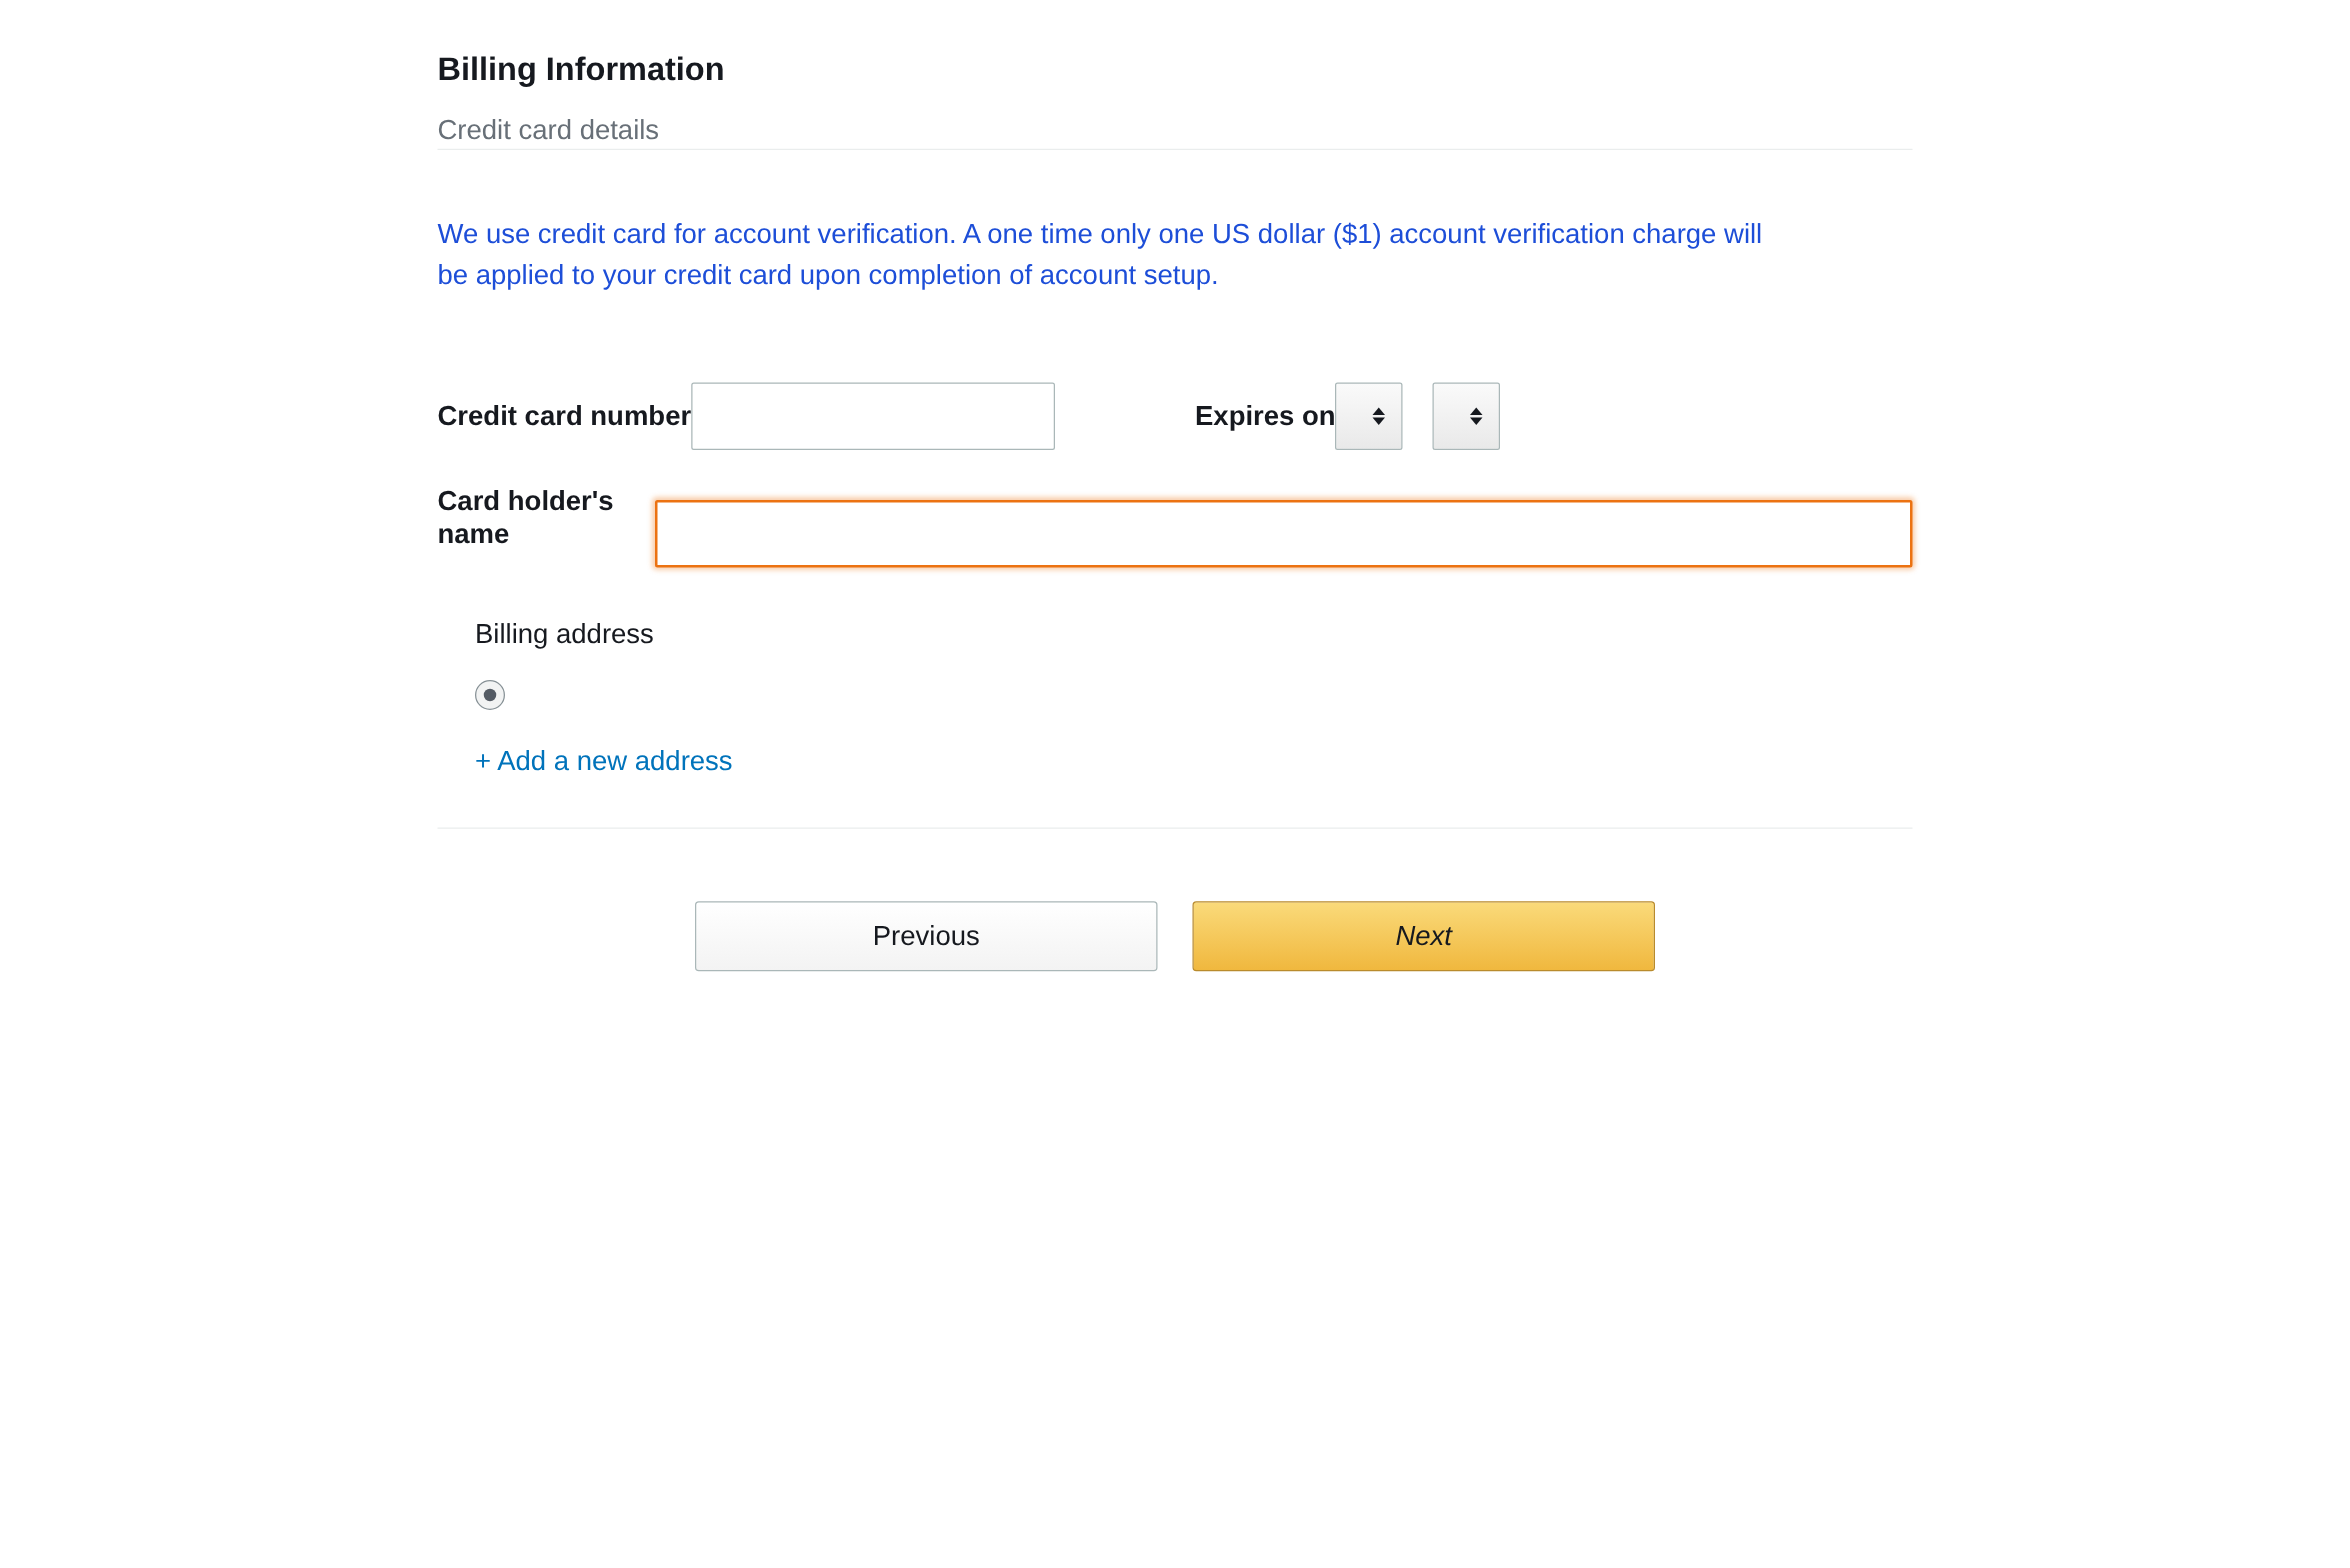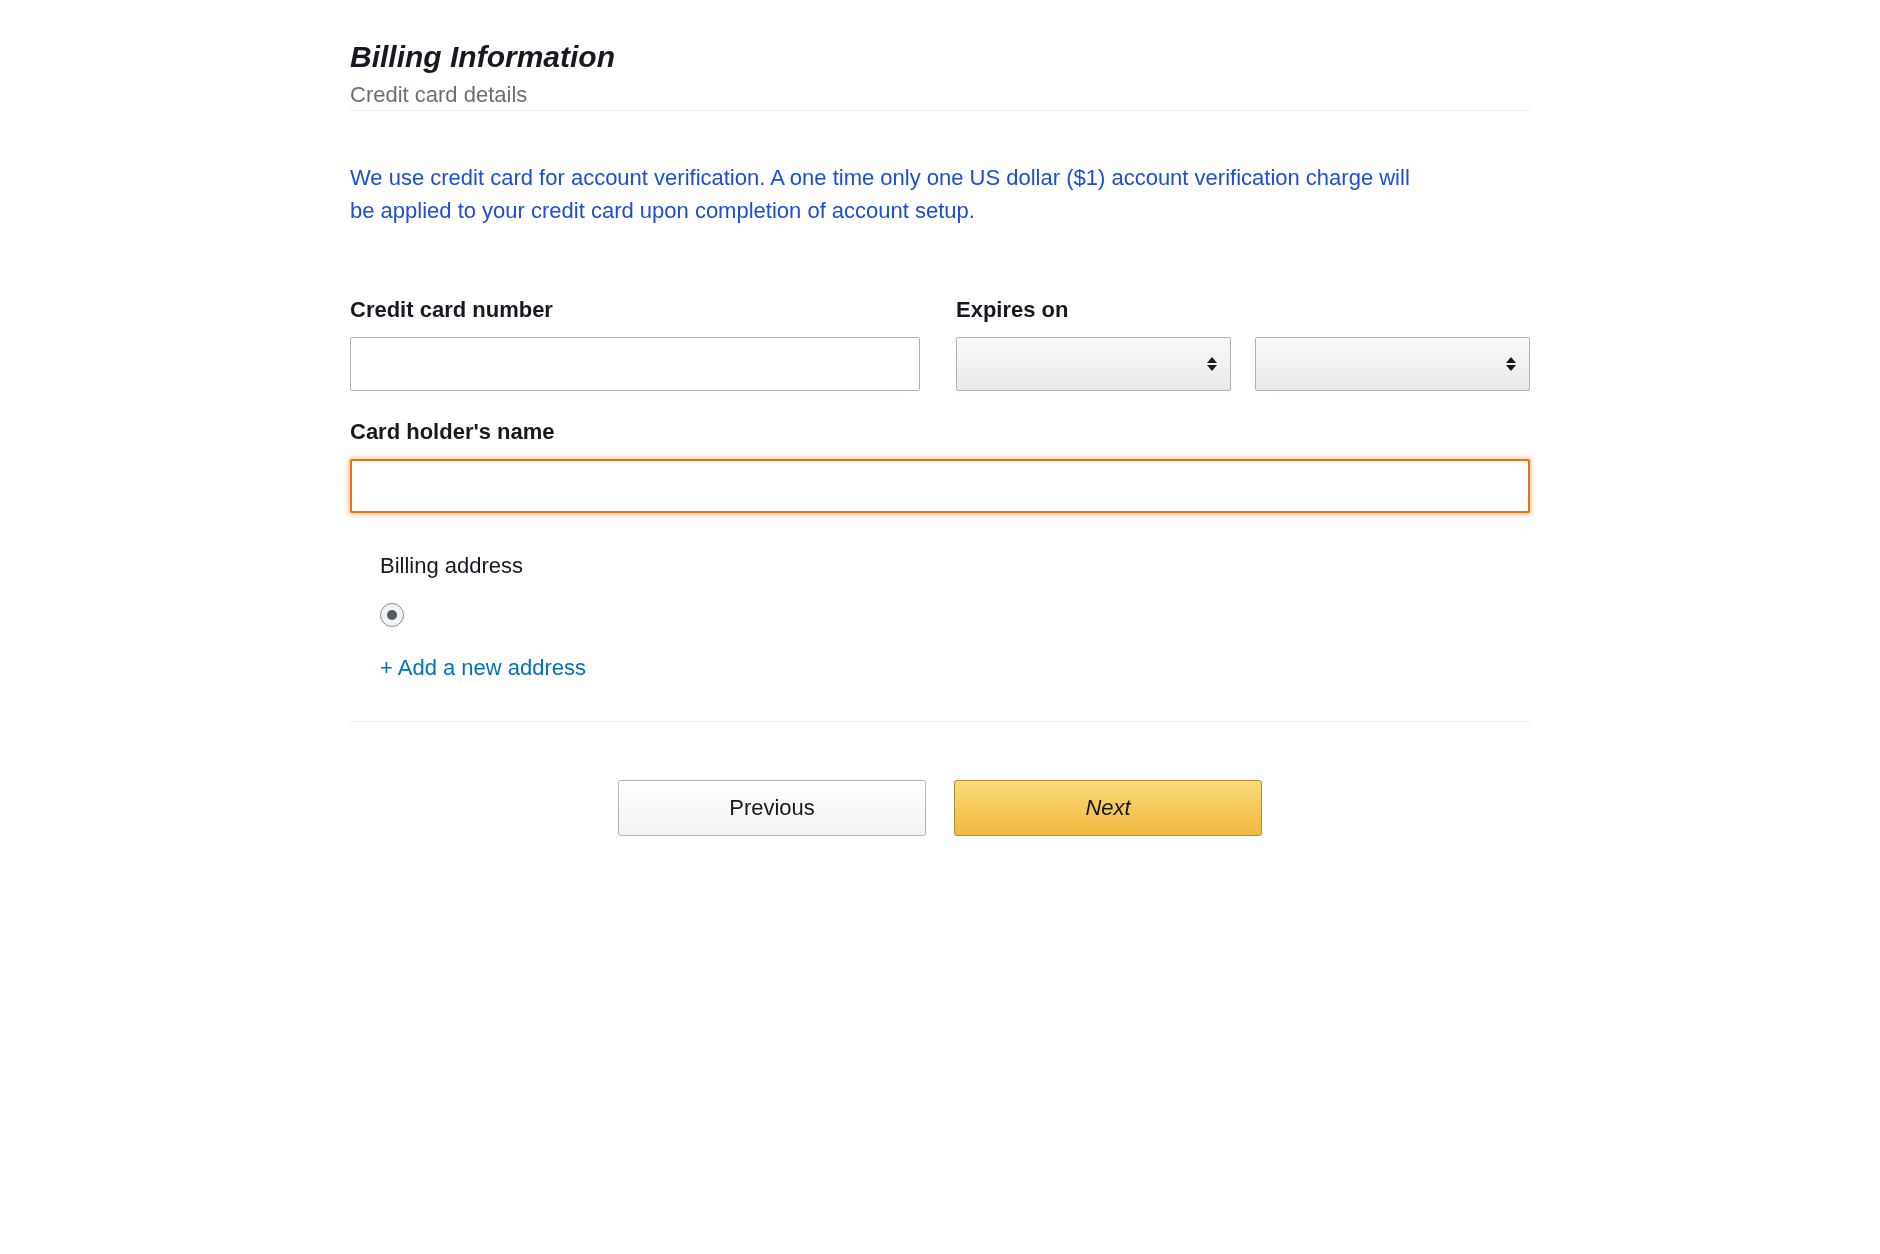--- a/index.html
+++ b/index.html
@@ -11,25 +11,24 @@
       font-family: "Amazon Ember", "Helvetica Neue", Helvetica, Arial, sans-serif;
       background: #ffffff;
       color: #16191f;
       padding: 40px 60px;
     }
     .container {
       max-width: 1180px;
       margin: 0 auto;
     }
     .header-title {
-      font-size: 30px;
+      font-size: 26px;
       font-weight: 700;
       color: #16191f;
-      margin-bottom: 8px;
-      font-style: italic;
+      margin-bottom: 20px;
     }
     .header-subtitle {
       font-size: 22px;
       color: #687078;
       margin-bottom: 2px;
     }
     .divider {
       border: none;
       border-top: 1px solid #eaeded;
       margin: 0 0 50px 0;
@@ -41,21 +40,22 @@
       margin-bottom: 70px;
       max-width: 1060px;
     }
     .form-row {
       display: flex;
       gap: 36px;
       margin-bottom: 28px;
     }
     .field-group {
       display: flex;
-      flex-direction: column;
+      flex-direction: row;
+      align-items: flex-end;
     }
     .field-group.cc-number {
       flex: 0 0 570px;
     }
     .field-group.expires {
       flex: 1;
     }
     .field-label {
       font-size: 22px;
       font-weight: 700;
@@ -168,21 +168,21 @@
       border: none;
       border-top: 1px solid #eaeded;
       margin: 0 0 58px 0;
     }
     .button-row {
       display: flex;
       justify-content: center;
       gap: 28px;
     }
     .btn {
-      width: 308px;
+      width: 370px;
       height: 56px;
       font-size: 22px;
       border-radius: 3px;
       cursor: pointer;
       font-family: inherit;
     }
     .btn-secondary {
       background: linear-gradient(#ffffff, #f3f3f3);
       border: 1px solid #aab7b8;
       color: #16191f;

